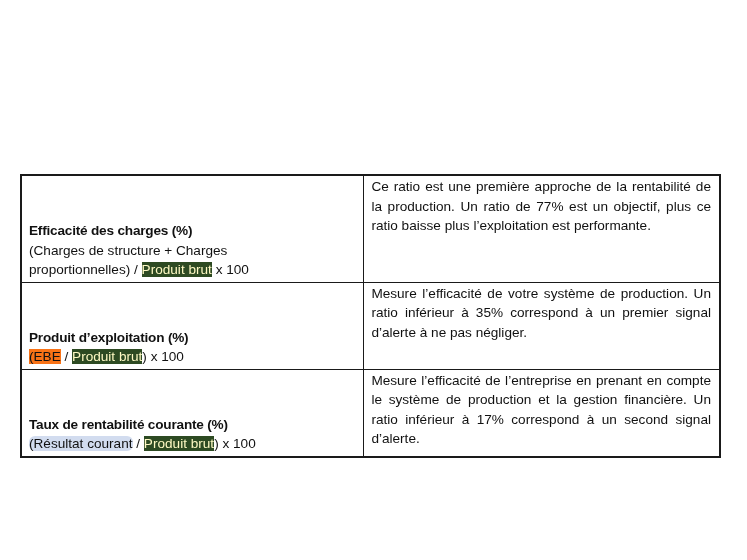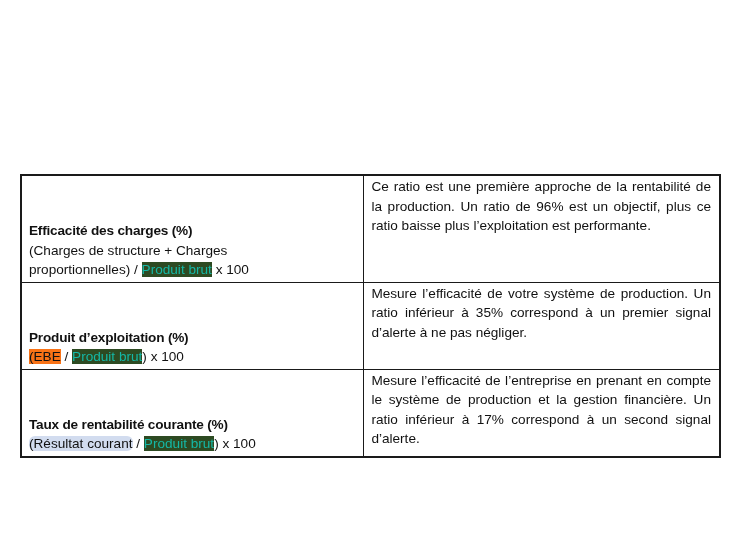--- a/index.html
+++ b/index.html
@@ -46,21 +46,21 @@
       padding-right: 1px;
     }
     .desc {
       text-align: justify;
       text-align-last: left;
       display: block;
       padding-right: 2px;
     }
     .hl-dark {
       background: #2d4a22;
-      color: #14b8a6;
+      color: #fef9c3;
     }
     .hl-light-green {
       background: #f97316;
     }
     .hl-light-blue {
       background: #d2dcef;
       border-radius: 6px;
     }
     .row-1 td { height: 78px; }
     .row-2 td { height: 58px; }
@@ -77,21 +77,21 @@
   <tbody>
     <tr class="row-1">
       <td>
         <span class="ratio-title">Efficacité des charges (%)</span>
         <span class="formula">
           <span>(Charges de structure + Charges</span><br>
           <span>proportionnelles) / </span><span class="hl-dark">Produit brut</span><span> x 100</span>
         </span>
       </td>
       <td>
-        <span class="desc">Ce ratio est une première approche de la rentabilité de la production. Un ratio de 96% est un objectif, plus ce ratio baisse plus l’exploitation est performante.</span>
+        <span class="desc">Ce ratio est une première approche de la rentabilité de la production. Un ratio de 77% est un objectif, plus ce ratio baisse plus l’exploitation est performante.</span>
       </td>
     </tr>
     <tr class="row-2">
       <td>
         <span class="ratio-title">Produit d’exploitation (%)</span>
         <span class="formula"><span class="hl-light-green"><span>(</span><span>EBE</span></span><span> / </span><span class="hl-dark">Produit brut</span><span>) x 100</span></span>
       </td>
       <td>
         <span class="desc">Mesure l’efficacité de votre système de production. Un ratio inférieur à 35% correspond à un premier signal d’alerte à ne pas négliger.</span>
       </td>

